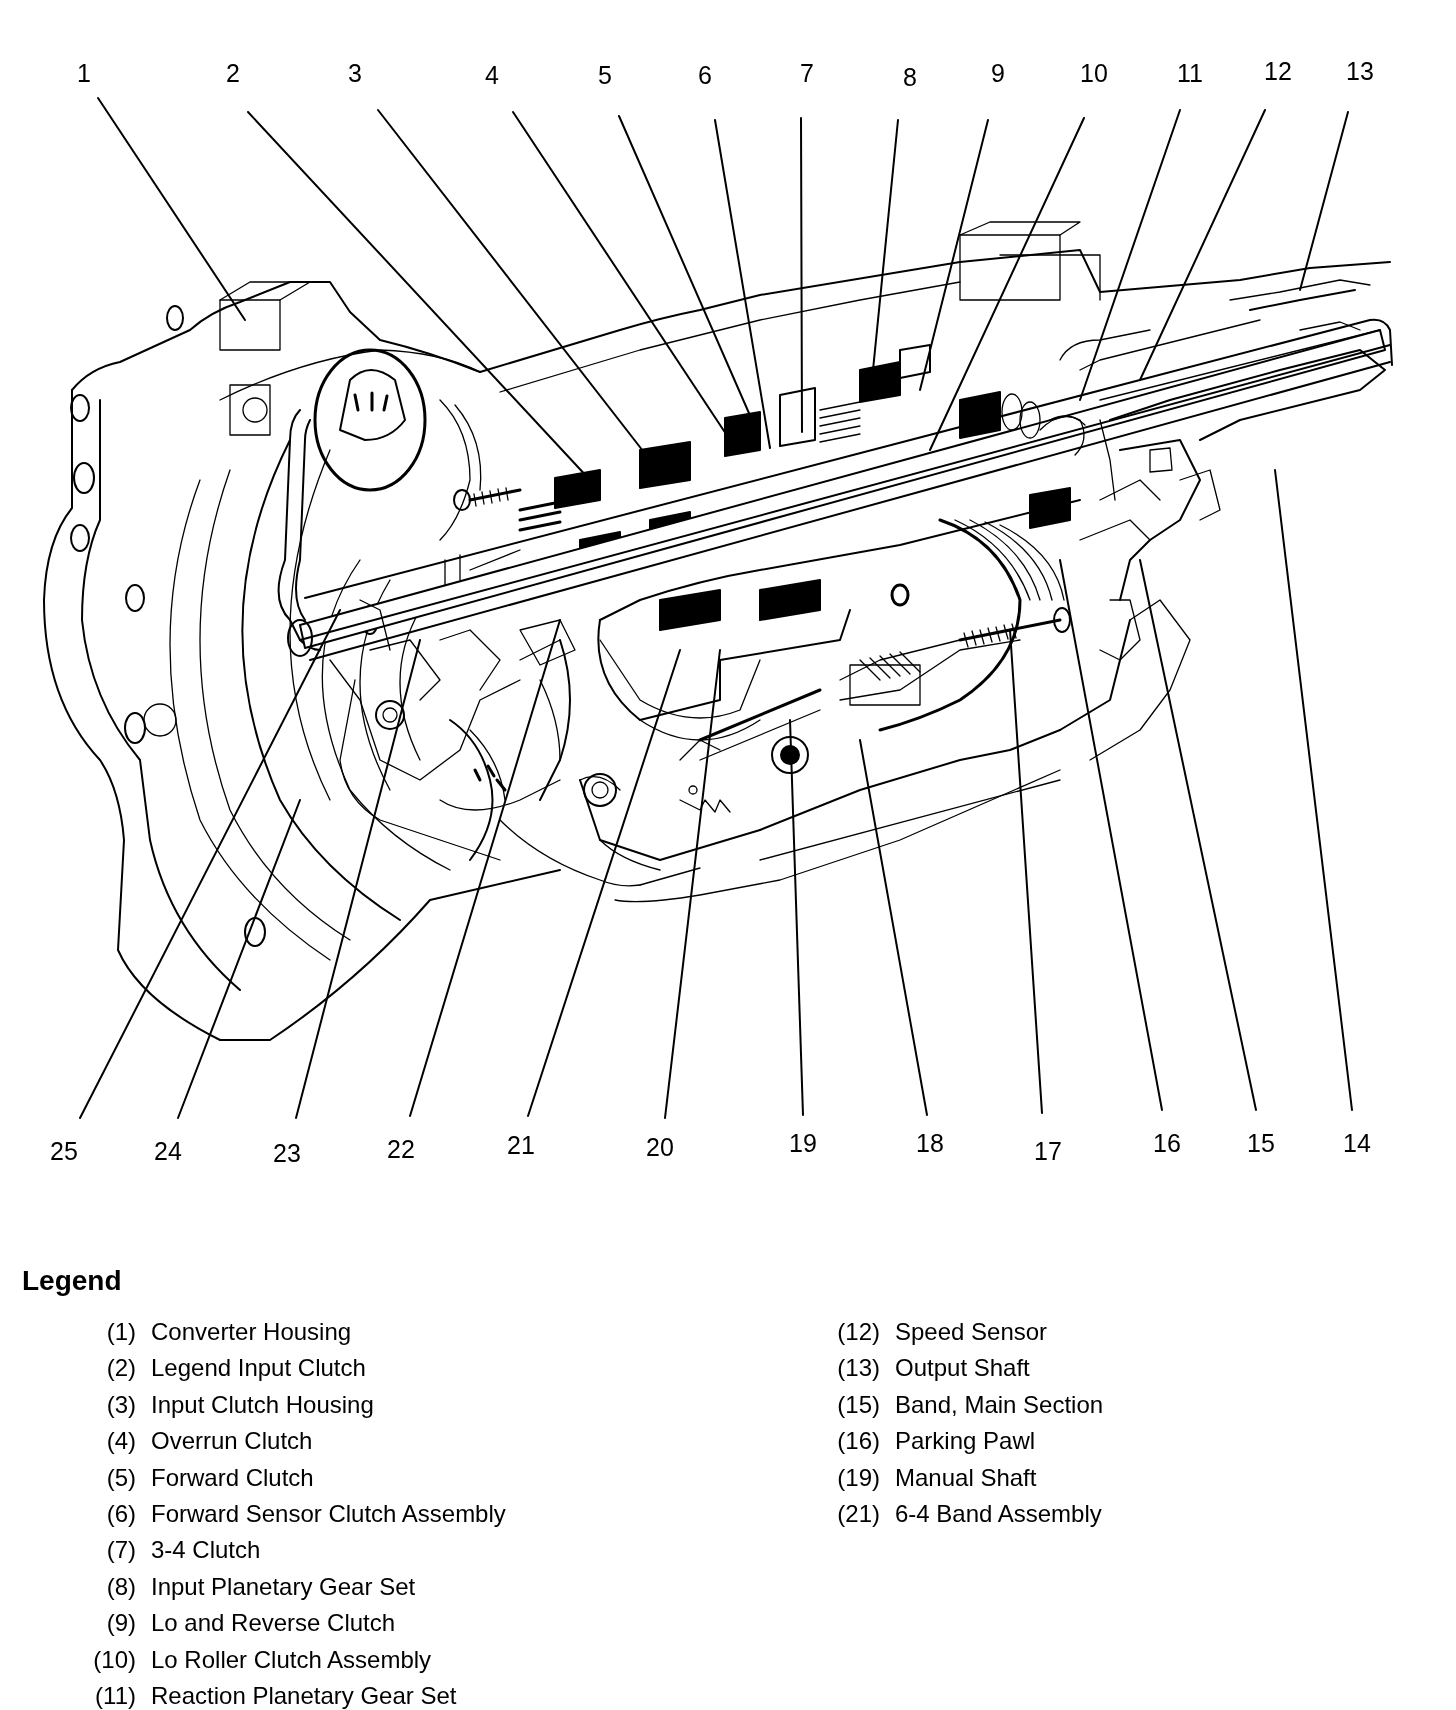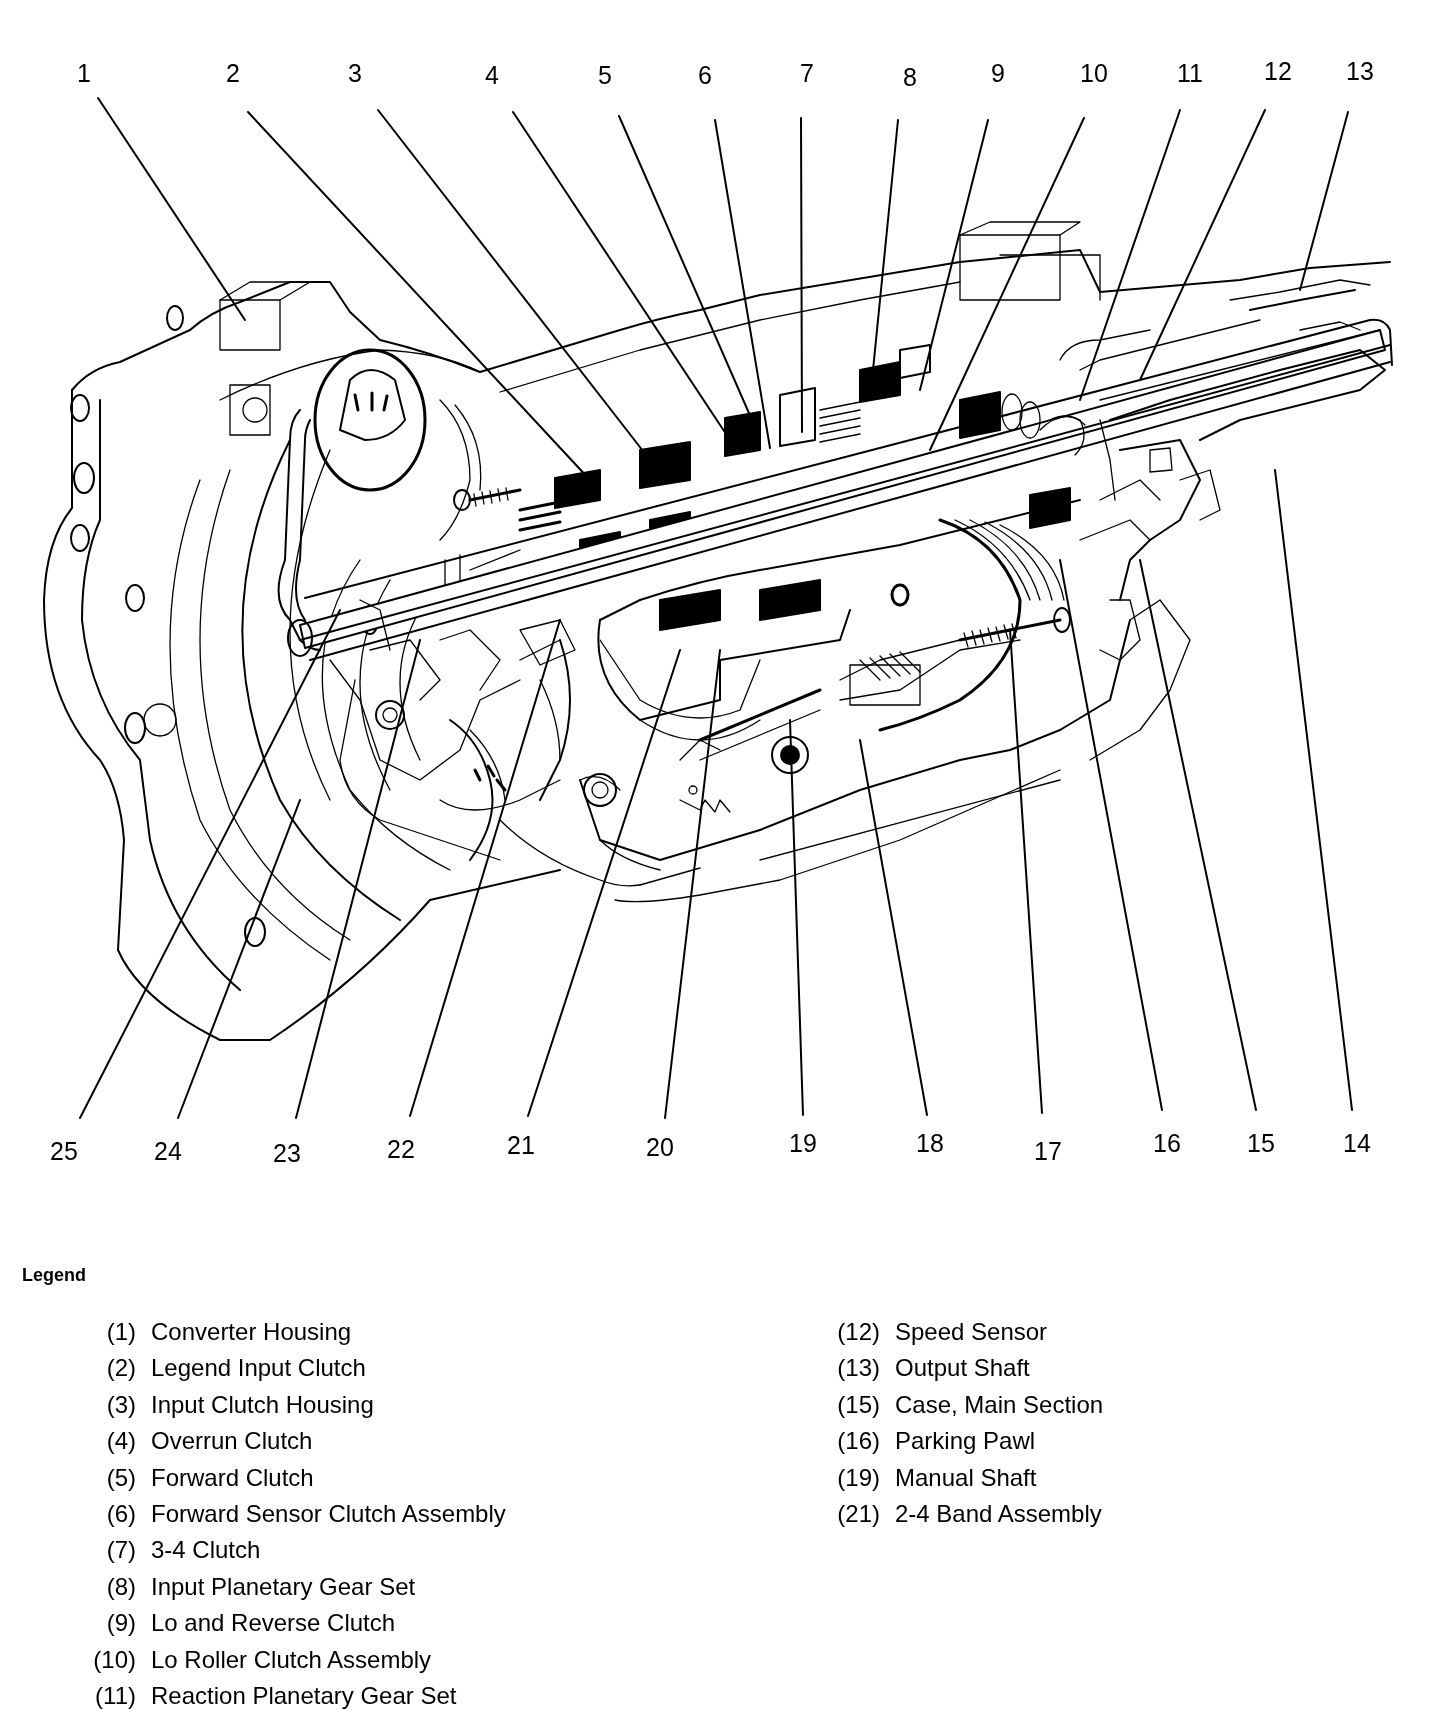--- a/index.html
+++ b/index.html
@@ -9,21 +9,21 @@
   #diagram svg { position: absolute; left: 0; top: 0; }
   .art path, .art line, .art ellipse, .art rect, .art circle, .art polyline, .art polygon {
     fill: none; stroke: #000; stroke-width: 2; stroke-linejoin: round; stroke-linecap: round; }
   .art .thin { stroke-width: 1.3; }
   .art .heavy { stroke-width: 3; }
   .art .fillblk { fill: #000; stroke: #000; }
   .art .fillwh { fill: #fff; }
   .leader { stroke: #000; stroke-width: 2; }
   .callout { font-size: 25px; fill: #000; text-anchor: middle; font-family: "Liberation Sans", sans-serif; }
   .legend { position: absolute; top: 1265px; left: 22px; }
-  .legend-title { font-size: 18px; font-weight: bold; margin: 0; }
+  .legend-title { font-size: 28px; font-weight: bold; margin: 0; }
   .legend-col { position: absolute; top: 1318px; }
   .legend-col.c1 { left: 70px; }
   .legend-col.c2 { left: 826px; }
   .legend-row { height: 36.4px; font-size: 24px; display: flex; white-space: nowrap; }
   .legend-row .num { width: 66px; text-align: right; padding-right: 15px; box-sizing: content-box; }
   .legend-col.c2 .num { width: 54px; }
 </style>
 </head>
 <body>
 
@@ -304,27 +304,27 @@
     <div class="legend-row">
       <span class="num">(12)</span>
       <span class="label">Speed Sensor</span>
     </div>
     <div class="legend-row">
       <span class="num">(13)</span>
       <span class="label">Output Shaft</span>
     </div>
     <div class="legend-row">
       <span class="num">(15)</span>
-      <span class="label">Case, Main Section</span>
+      <span class="label">Band, Main Section</span>
     </div>
     <div class="legend-row">
       <span class="num">(16)</span>
       <span class="label">Parking Pawl</span>
     </div>
     <div class="legend-row">
       <span class="num">(19)</span>
       <span class="label">Manual Shaft</span>
     </div>
     <div class="legend-row">
       <span class="num">(21)</span>
-      <span class="label">2-4 Band Assembly</span>
+      <span class="label">6-4 Band Assembly</span>
     </div>
   </div>
 
 </body></html>

